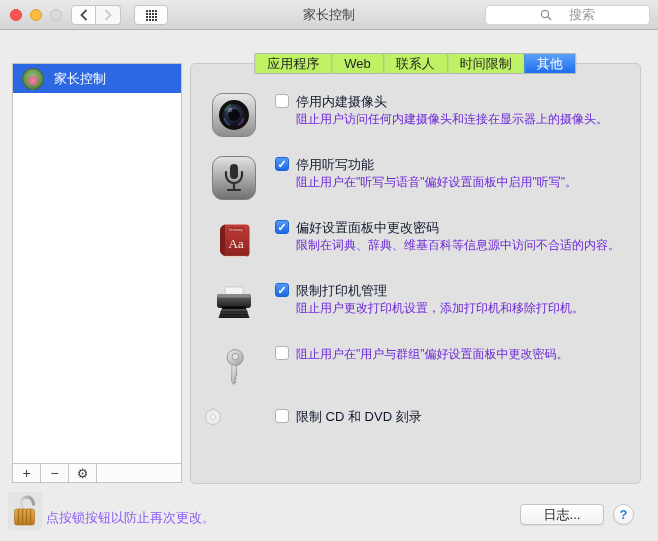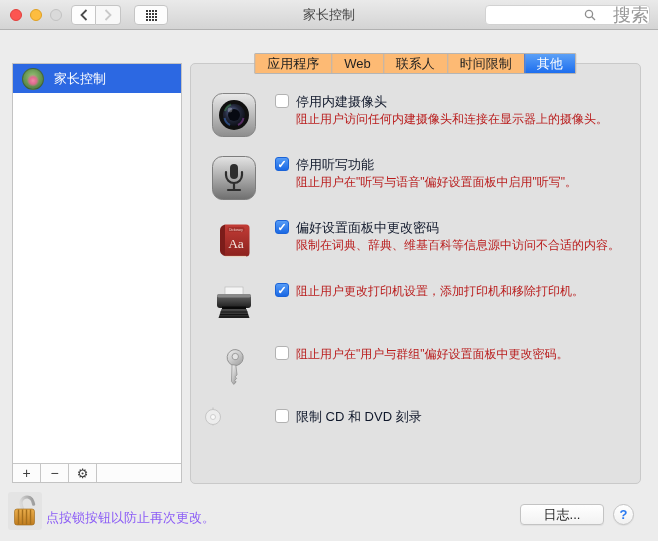--- a/index.html
+++ b/index.html
@@ -23,42 +23,42 @@
   .nav-btn.fwd { border-radius:0 4px 4px 0; border-left:none; background:#f8f8f8; }
   .grid-btn { position:absolute; top:5px; left:134px; width:34px; height:20px;
     background:#fdfdfd; border:1px solid #c5c5c5; border-radius:4px;
     display:flex; align-items:center; justify-content:center; }
   .grid-icon { display:grid; grid-template-columns:repeat(4,2px); grid-gap:1px; }
   .grid-icon i { width:2px; height:2px; background:#3a3a3a; }
   .win-title { position:absolute; top:0; left:0; width:100%; height:30px; line-height:29px;
     text-align:center; font-size:13px; color:#434343; }
   .search-field { position:absolute; top:5px; left:485px; width:165px; height:20px;
     background:#ffffff; border:1px solid #d2d2d2; border-radius:4px;
-    display:flex; align-items:center; justify-content:flex-end; gap:17px; color:#979797; font-size:18px; }
+    display:flex; align-items:center; justify-content:center; gap:17px; color:#979797; font-size:13px; }
 
   
   .sidebar { position:absolute; left:12px; top:63px; width:170px; height:420px;
     background:#ffffff; border:1px solid #c3c3c3; }
   .user-row { height:29px; background:#2c68e2; display:flex; align-items:center; padding-left:9px; }
   .avatar { width:22px; height:22px; border-radius:50%;
     background:
       radial-gradient(circle at 50% 58%, #ef8aa4 0%, #e06a90 22%, rgba(224,106,144,0) 40%),
       radial-gradient(circle at 48% 40%, #9ec27a 0%, #6d9c55 45%, #3f6a3c 100%);
     border:1px solid rgba(0,0,0,0.25); }
   .user-name { color:#ffffff; font-size:13px; margin-left:10px; }
   .sidebar-actions { position:absolute; bottom:0; left:0; width:100%; height:19px;
     border-top:1px solid #c6c6c6; display:flex; background:#fcfcfc; }
   .action-cell { width:28px; height:100%; border-right:1px solid #c6c6c6;
     display:flex; align-items:center; justify-content:center;
     font-size:14px; color:#3f3f3f; line-height:1; }
   .action-cell.gear { font-size:13px; }
 
   
   .tabs { position:absolute; top:53px; left:415px; transform:translateX(-50%);
-    display:flex; height:21px; background:#fdba74; border:1px solid #b5b5b5; border-radius:1px;
+    display:flex; height:21px; background:#bef264; border:1px solid #b5b5b5; border-radius:1px;
     overflow:hidden; z-index:3; }
   .tab { padding:0 12px; line-height:19px; font-size:13px; color:#1f1f1f;
     border-left:1px solid #b5b5b5; white-space:nowrap; }
   .tab:first-child { border-left:none; }
   .tab.selected { background:linear-gradient(180deg,#5ba0f7 0%,#1d6eee 100%);
     color:#ffffff; border-left-color:#1d6eee; }
 
   
   .content-box { position:absolute; left:190px; top:63px; width:451px; height:421px;
     background:#e1e1e1; border:1px solid #c9c9c9; border-radius:5px; }
@@ -66,21 +66,21 @@
   .row { display:flex; align-items:flex-start; margin-bottom:19px; height:44px; }
   .row-icon { width:44px; height:44px; flex:0 0 44px; margin-right:19px; position:relative; }
   .checkbox { width:14px; height:14px; margin-top:1px; margin-right:7px; flex:0 0 14px;
     background:#ffffff; border:1px solid #b2b2b2; border-radius:3px;
     display:flex; align-items:center; justify-content:center; }
   .checkbox .check { display:none; color:#ffffff; font-size:11px; font-weight:bold; line-height:1; }
   .checkbox.checked { background:linear-gradient(180deg,#569cf6 0%,#1a68e4 100%); border-color:#1a63d8; }
   .checkbox.checked .check { display:block; }
   .row-text { padding-top:0; }
   .row-title { font-size:13px; color:#0f172a; line-height:17px; }
-  .row-desc { font-size:12px; color:#b91c1c; line-height:15px; margin-top:2px;text-align:center; }
+  .row-desc { font-size:12px; color:#6d28d9; line-height:15px; margin-top:2px;text-align:center; }
 
   
   .cd { width:44px; height:44px; border-radius:50%; border:1px solid #bdbdbd;
     background:conic-gradient(from 210deg,
       #dedede 0deg, #f0bccb 48deg, #cde4b6 98deg, #dedede 145deg,
       #c3cdef 205deg, #f2ddb8 255deg, #e4bcd8 305deg, #dedede 360deg);
     position:relative; }
   .cd-hub { position:absolute; left:50%; top:50%; width:16px; height:16px; margin:-8px 0 0 -8px;
     border-radius:50%; background:#ededed; border:1px solid #c6c6c6;
     display:flex; align-items:center; justify-content:center; }
@@ -281,20 +281,21 @@
             <path d="M9.5 27 h25 l3 9 h-31 z" fill="url(#prTray)"></path>
             <line x1="8.5" y1="30" x2="35.5" y2="30" stroke="#141414" stroke-width="1"></line>
             <line x1="8" y1="32.5" x2="36" y2="32.5" stroke="#141414" stroke-width="1"></line>
             <line x1="7.5" y1="35" x2="36.5" y2="35" stroke="#141414" stroke-width="1"></line>
           </svg>
         </span>
         <span class="checkbox checked">
           <span class="check">✓</span>
         </span>
         <span class="row-text">
+          <div class="row-title">限制打印机管理</div>
           <div class="row-desc">阻止用户更改打印机设置，添加打印机和移除打印机。</div>
         </span>
       </div>
 
       <div class="row">
         <span class="row-icon">
           <svg width="44" height="44" viewBox="0 0 44 44">
             <defs>
               <linearGradient id="keyMetal" x1="0" y1="0" x2="1" y2="1">
                 <stop offset="0" stop-color="#efefef"></stop>

